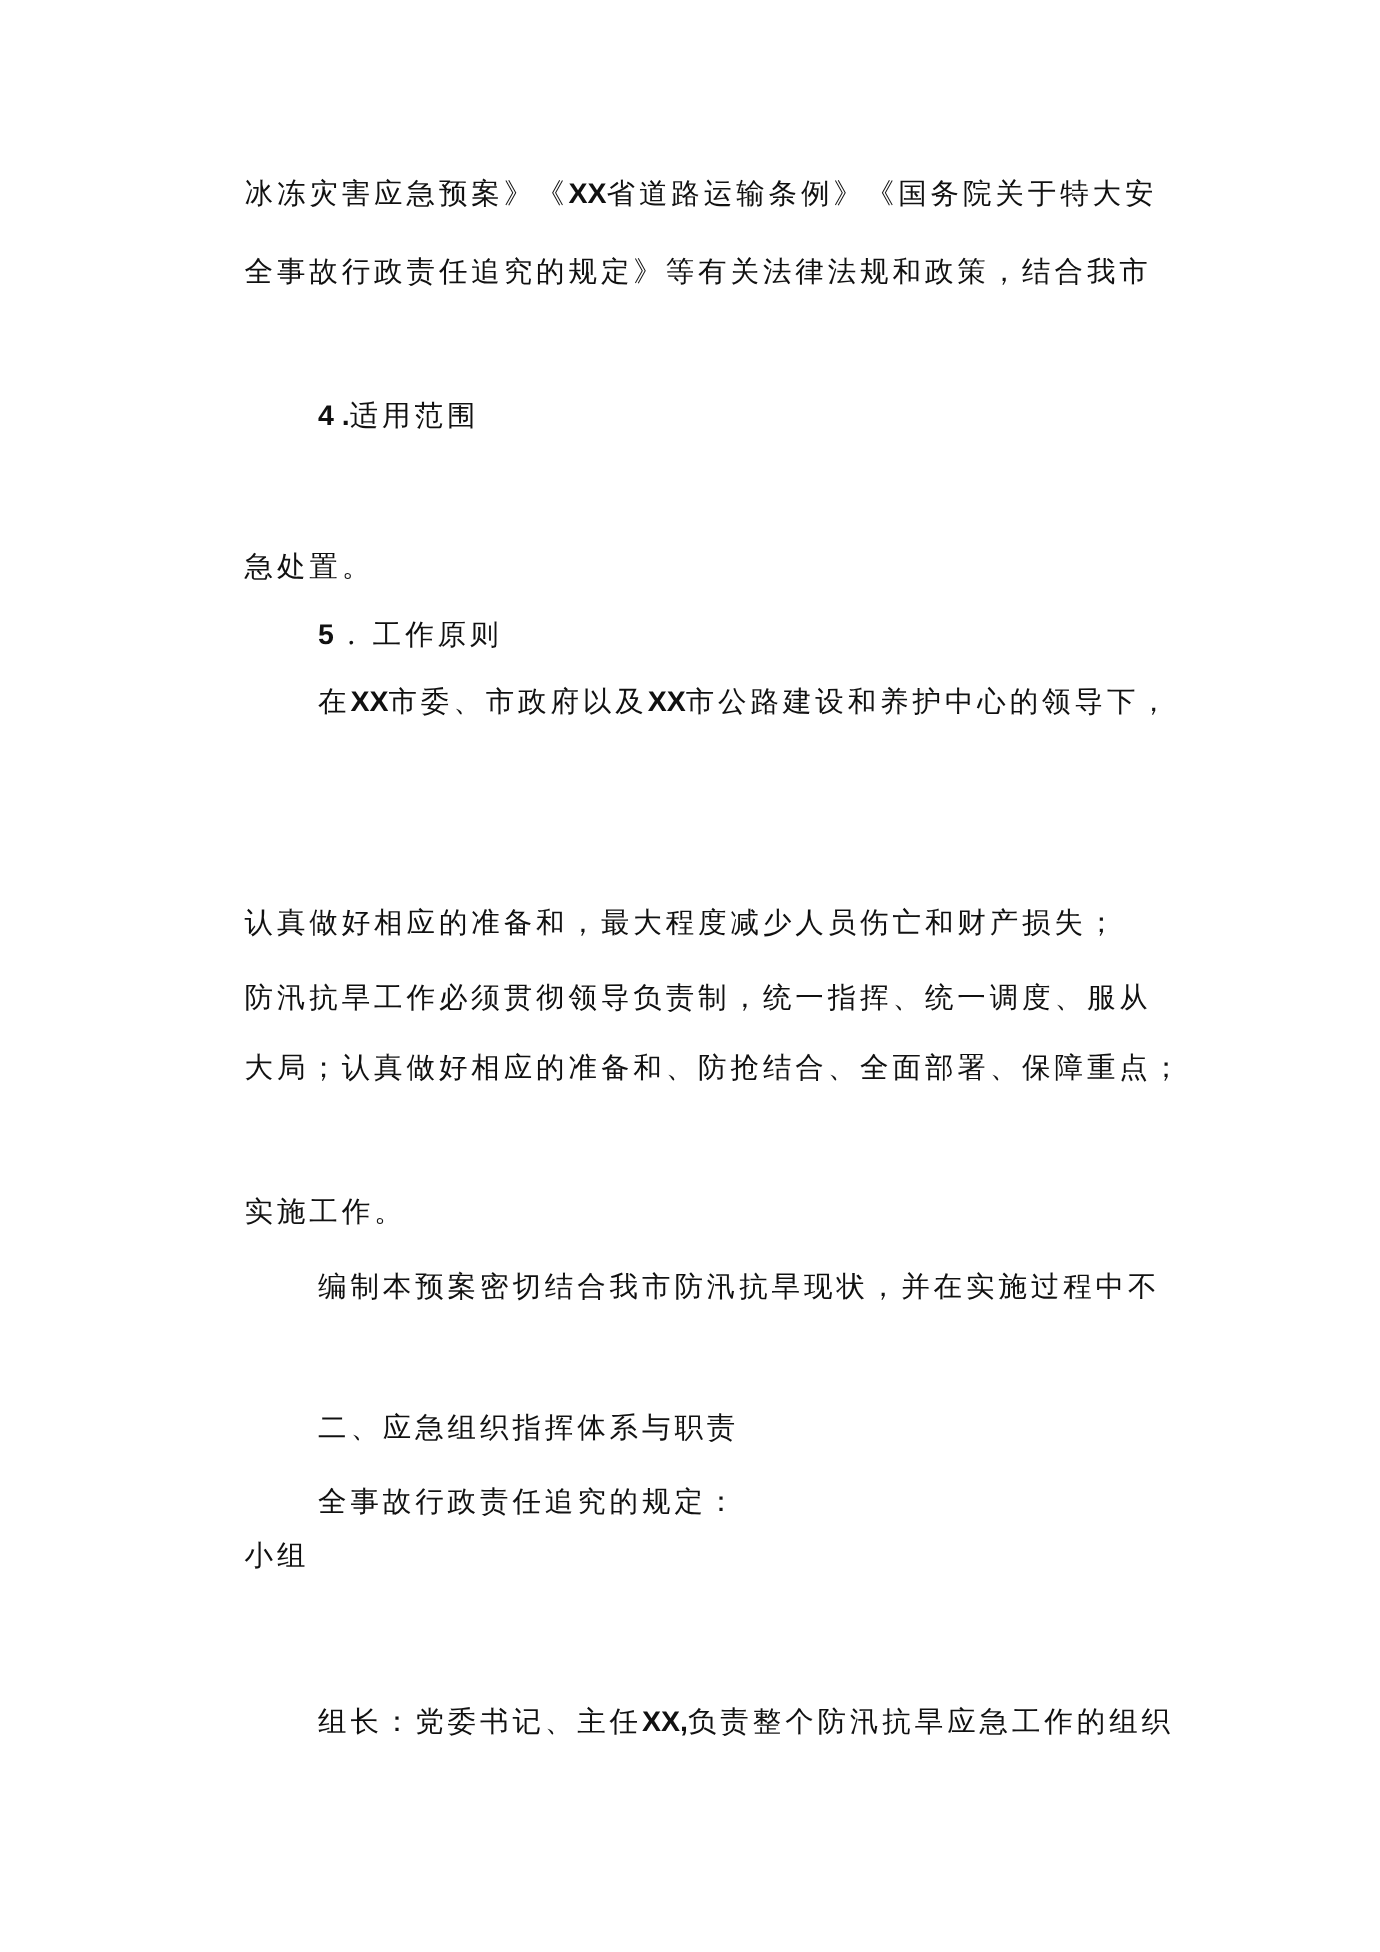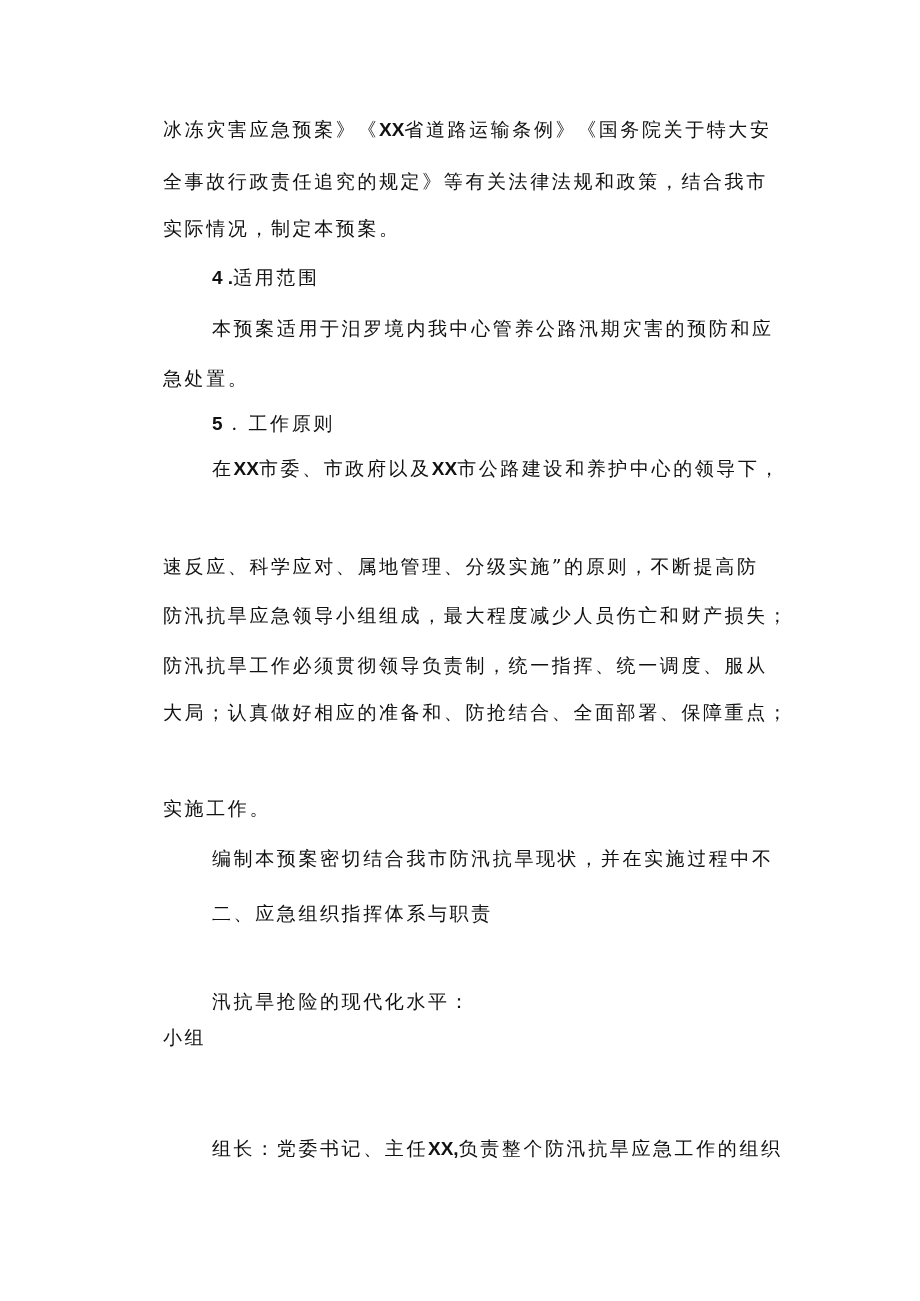--- a/index.html
+++ b/index.html
@@ -10,33 +10,30 @@
           white-space: nowrap; letter-spacing: 2.6px; margin-left: 29px; }
   .indent { left: 183px; }
   .b { font-family: "Liberation Sans", "DejaVu Sans", sans-serif; font-weight: bold; letter-spacing: 0; }
 </style>
 </head>
 <body>
 
 <div class="page">
   <div class="line" style="top:114px"><span>冰冻灾害应急预案》《</span><span class="b">XX</span><span>省道路运输条例》《国务院关于特大安</span></div>
   <div class="line" style="top:166px"><span>全事故行政责任追究的规定》等有关法律法规和政策，结合我市</span></div>
-  <div class="line" style="top:213px"><span>实际情况，制定本预案。</span></div>
 
   <div class="line indent" style="top:262px"><span class="b">4 .</span><span>适用范围</span></div>
-  <div class="line indent" style="top:313px"><span>本预案适用于汨罗境内我中心管养公路汛期灾害的预防和应</span></div>
   <div class="line" style="top:363px"><span>急处置。</span></div>
 
   <div class="line indent" style="top:408px"><span class="b">5</span><span> . 工作原则</span></div>
   <div class="line indent" style="top:453px"><span>在</span><span class="b">XX</span><span>市委、市政府以及</span><span class="b">XX</span><span>市公路建设和养护中心的领导下，</span></div>
-  <div class="line" style="top:551px"><span>速反应、科学应对、属地管理、分级实施”的原则，不断提高防</span></div>
-  <div class="line" style="top:600px"><span>防汛抗旱应急领导小组组成，最大程度减少人员伤亡和财产损失；</span></div>
+  <div class="line" style="top:600px"><span>认真做好相应的准备和，最大程度减少人员伤亡和财产损失；</span></div>
   <div class="line" style="top:650px"><span>防汛抗旱工作必须贯彻领导负责制，统一指挥、统一调度、服从</span></div>
   <div class="line" style="top:697px"><span>大局；认真做好相应的准备和、防抢结合、全面部署、保障重点；</span></div>
   <div class="line" style="top:793px"><span>实施工作。</span></div>
 
   <div class="line indent" style="top:843px"><span>编制本预案密切结合我市防汛抗旱现状，并在实施过程中不</span></div>
 
-  <div class="line indent" style="top:898px"><span>二、应急组织指挥体系与职责</span></div>
-  <div class="line indent" style="top:986px"><span>汛抗旱抢险的现代化水平：</span></div>
+  <div class="line indent" style="top:937px"><span>二、应急组织指挥体系与职责</span></div>
+  <div class="line indent" style="top:986px"><span>全事故行政责任追究的规定：</span></div>
   <div class="line" style="top:1022px"><span>小组</span></div>
   <div class="line indent" style="top:1133px"><span>组长：党委书记、主任</span><span class="b">XX,</span><span>负责整个防汛抗旱应急工作的组织</span></div>
 </div>
 
 </body></html>

